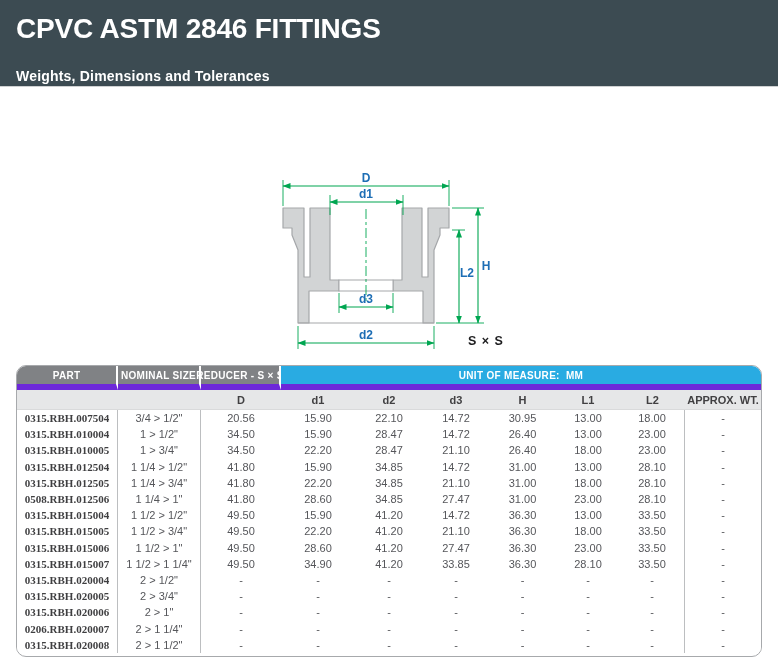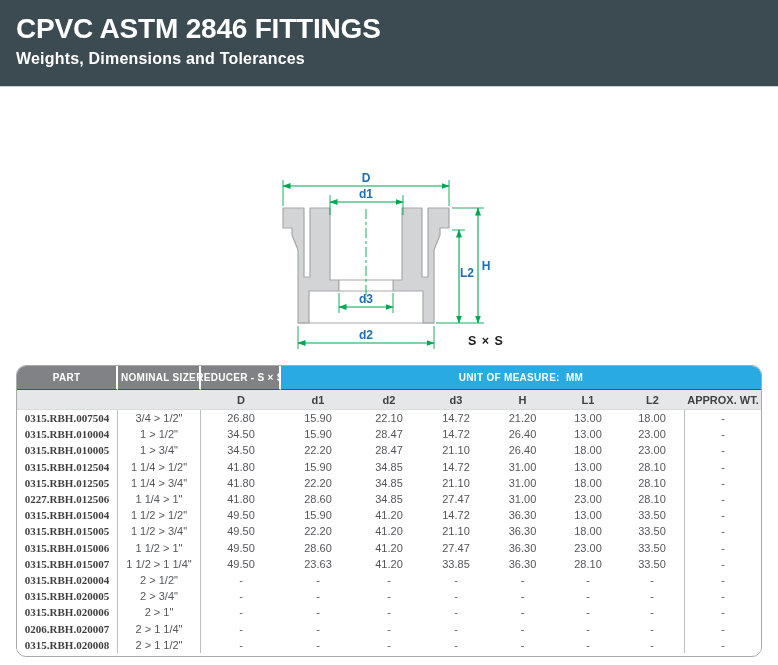--- a/index.html
+++ b/index.html
@@ -9,21 +9,21 @@
   }
   *{margin:0;padding:0;box-sizing:border-box;}
   html,body{background:#fff;}
   body{font-family:"Liberation Sans",sans-serif;}
   .page{position:relative;width:778px;height:665px;background:#fff;overflow:hidden;}
 
   
   .banner{position:absolute;left:0;top:0;width:778px;height:87px;background:var(--banner);
           border-bottom:1px solid #cfd1d2;padding:13px 12px 0 16px;}
   .banner .title{color:#fff;font-size:28px;font-weight:bold;letter-spacing:-0.2px;line-height:31px;}
-  .banner .subtitle{color:#fff;font-size:16px;font-weight:bold;letter-spacing:0.2px;line-height:23px;margin-top:3px;}
+  .banner .subtitle{color:#fff;font-size:14px;font-weight:bold;letter-spacing:0.2px;line-height:23px;margin-top:21px;}
 
   
   .section-title{position:absolute;left:16px;top:133px;font-size:19px;font-weight:bold;
                  font-style:italic;color:var(--section-blue);}
 
   
   .diagram{position:absolute;left:262px;top:165px;width:320px;height:195px;}
   .diagram svg{display:block;width:320px;height:195px;}
   .shape{fill:var(--body-fill);stroke:#a5a7aa;stroke-width:1.2;stroke-linejoin:round;}
   .hole{fill:#fff;stroke:#a5a7aa;stroke-width:1;}
@@ -37,21 +37,21 @@
   .conlabel{fill:#1d1d1f;font-family:"Liberation Sans",sans-serif;font-size:12.5px;
             font-weight:bold;letter-spacing:1px;}
 
   
   .spec-table{position:absolute;left:16px;top:365px;width:746px;height:292px;
               border:1px solid var(--border-gray);border-radius:10px;overflow:hidden;background:#fff;}
   .cols{display:grid;grid-template-columns:101px 83px 80px 74px 68px 66px 67px 64px 65px 1fr;}
   .thead1{display:grid;grid-template-columns:101px 83px 80px 1fr;height:24px;}
   .thead1 .cell{display:flex;align-items:center;justify-content:center;background:var(--header-gray);
                 color:#fff;font-size:10px;font-weight:bold;letter-spacing:.3px;
-                border-right:2px solid #fff;border-bottom:1px solid #6d28d9;white-space:pre;}
+                border-right:2px solid #fff;border-bottom:6px solid #6d28d9;white-space:pre;}
   .thead1 .cell.unit{background:var(--header-blue);border-right:none;}
   .thead2{height:20px;background:var(--subheader-gray);border-bottom:1px solid #d9dadb;}
   .thead2 .cell{display:flex;align-items:center;justify-content:center;
                 font-size:11px;font-weight:bold;color:#414042;}
   .tbody{background:#fff;}
   .trow{height:16.2px;}
   .trow .cell{display:flex;align-items:center;justify-content:center;font-size:11px;color:#55565a;}
   .trow .cell.part{font-weight:bold;color:#3f3f41;font-family:Liberation Serif, serif;}
   .vr{border-right:1px solid #bcbec0;}
 </style>
@@ -144,25 +144,25 @@
       <div class="cell">d3</div>
       <div class="cell">H</div>
       <div class="cell">L1</div>
       <div class="cell">L2</div>
       <div class="cell">APPROX. WT.</div>
     </div>
     <div class="tbody">
         <div class="trow cols">
           <div class="cell part vr">0315.RBH.007504</div>
           <div class="cell vr">3/4 &gt; 1/2"</div>
-          <div class="cell">26.80</div>
+          <div class="cell">20.56</div>
           <div class="cell">15.90</div>
           <div class="cell">22.10</div>
           <div class="cell">14.72</div>
-          <div class="cell">21.20</div>
+          <div class="cell">30.95</div>
           <div class="cell">13.00</div>
           <div class="cell vr">18.00</div>
           <div class="cell">-</div>
         </div>
         <div class="trow cols">
           <div class="cell part vr">0315.RBH.010004</div>
           <div class="cell vr">1 &gt; 1/2"</div>
           <div class="cell">34.50</div>
           <div class="cell">15.90</div>
           <div class="cell">28.47</div>
@@ -202,21 +202,21 @@
           <div class="cell">41.80</div>
           <div class="cell">22.20</div>
           <div class="cell">34.85</div>
           <div class="cell">21.10</div>
           <div class="cell">31.00</div>
           <div class="cell">18.00</div>
           <div class="cell vr">28.10</div>
           <div class="cell">-</div>
         </div>
         <div class="trow cols">
-          <div class="cell part vr">0227.RBH.012506</div>
+          <div class="cell part vr">0508.RBH.012506</div>
           <div class="cell vr">1 1/4 &gt; 1"</div>
           <div class="cell">41.80</div>
           <div class="cell">28.60</div>
           <div class="cell">34.85</div>
           <div class="cell">27.47</div>
           <div class="cell">31.00</div>
           <div class="cell">23.00</div>
           <div class="cell vr">28.10</div>
           <div class="cell">-</div>
         </div>
@@ -253,21 +253,21 @@
           <div class="cell">27.47</div>
           <div class="cell">36.30</div>
           <div class="cell">23.00</div>
           <div class="cell vr">33.50</div>
           <div class="cell">-</div>
         </div>
         <div class="trow cols">
           <div class="cell part vr">0315.RBH.015007</div>
           <div class="cell vr">1 1/2 &gt; 1 1/4"</div>
           <div class="cell">49.50</div>
-          <div class="cell">23.63</div>
+          <div class="cell">34.90</div>
           <div class="cell">41.20</div>
           <div class="cell">33.85</div>
           <div class="cell">36.30</div>
           <div class="cell">28.10</div>
           <div class="cell vr">33.50</div>
           <div class="cell">-</div>
         </div>
         <div class="trow cols">
           <div class="cell part vr">0315.RBH.020004</div>
           <div class="cell vr">2 &gt; 1/2"</div>

